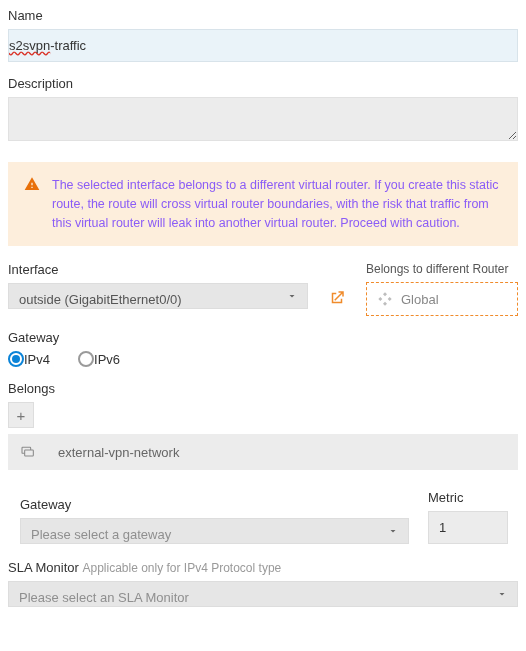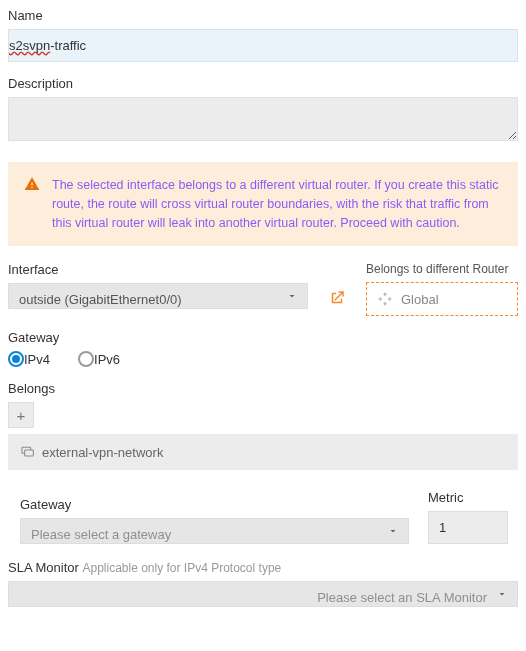--- a/index.html
+++ b/index.html
@@ -91,21 +91,21 @@
   .radio-outer.sel { border: 2px solid #0b84d8; }
   .radio-outer.unsel { border: 2px solid #9a9a9a; }
   .radio-inner { width: 8px; height: 8px; border-radius: 50%; background: #0b84d8; }
   .add-btn {
     width: 26px; height: 26px; border: 1px solid #ddd; background: #ececec;
     display: flex; align-items: center; justify-content: center;
     color: #777; font-size: 15px; cursor: pointer; margin-top: 4px;
   }
   .net-list {
     margin-top: 6px; background: #ececec; padding: 10px 12px;
-    display: flex; align-items: center; gap: 6px; color: #666;
+    display: flex; align-items: center; gap: 22px; color: #666;
   }
   .metric-input {
     width: 80px; background: #ececec; border: 1px solid #ddd;
     padding: 8px 10px; font-size: 13px; color: #333;
   }
   .sla-row { margin-top: 16px; }
   .hint { color: #9a9a9a; font-size: 12px; }
   .ext-icon {
     width: 20px; height: 32px; display: flex; align-items: center; justify-content: center;
     cursor: pointer;
@@ -215,21 +215,21 @@
   <div style="flex:0 0 90px; display:flex; flex-direction:column;">
     <div class="field-label" style="margin-top:0">Metric</div>
     <input class="metric-input" value="1" style="">
   </div>
 </div>
 
 
 <div class="sla-row">
   <div class="field-label" style="display:inline">SLA Monitor</div>
   <span class="hint">Applicable only for IPv4 Protocol type</span>
-  <div class="select-wrap" style="margin-top:6px;text-align:right;">
+  <div class="select-wrap" style="margin-top:6px;">
     <div class="select" style="color:#8f8f8f;">Please select an SLA Monitor</div>
     <span class="select-caret">
       <svg width="12" height="12" viewBox="0 0 24 24">
           <path fill="#666" d="M7 10l5 5 5-5z"></path>
         </svg>
     </span>
   </div>
 </div>
 
 

